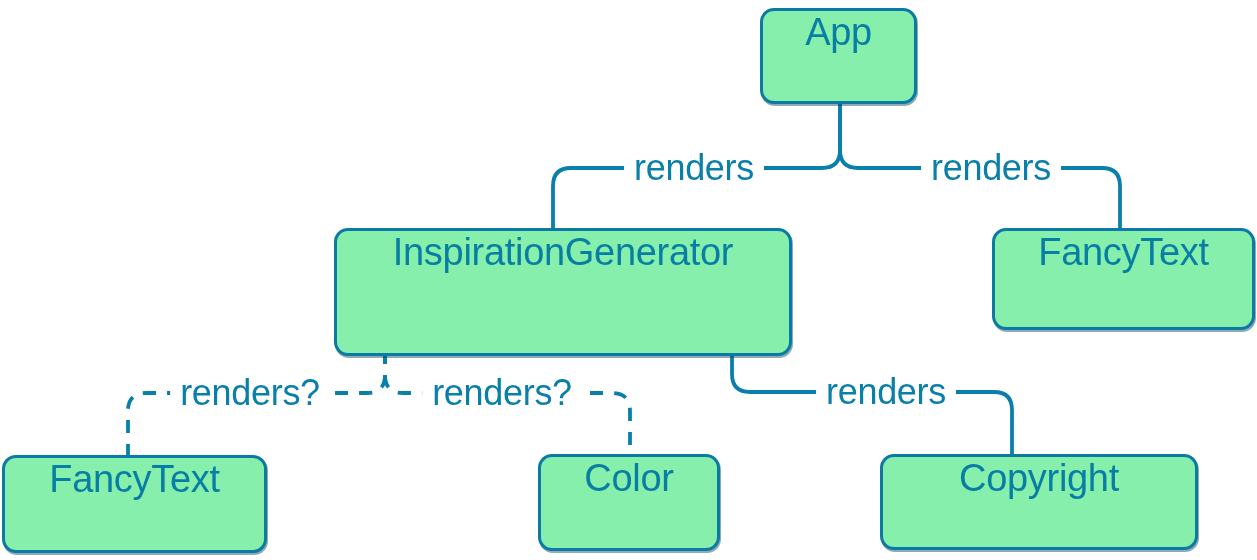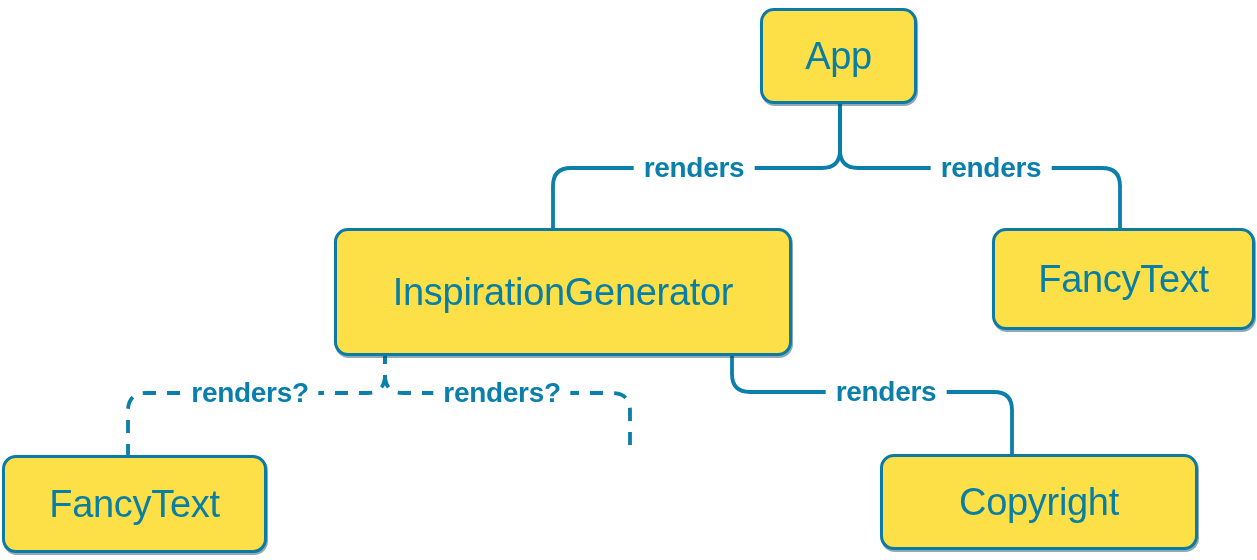--- a/index.html
+++ b/index.html
@@ -28,40 +28,39 @@
   .edge{
     fill:none;
     stroke:var(--edge);
     stroke-width:3.8;
   }
   .edge.dashed{
     stroke-dasharray:13 11;
   }
   .node{
     position:absolute;
-    background:#fde047;
+    background:#86efac;
     border:3px solid var(--node-border);
     border-radius:14px;
     box-shadow:1px 2px 0 rgba(6,64,90,0.45);
     display:flex;
-    align-items:center;
     justify-content:center;
     color:var(--node-text);
     font-size:38px;
     font-weight:500;
     letter-spacing:-0.3px;
     z-index:2;
   }
   .edge-label{
     position:absolute;
     transform:translate(-50%,-50%);
     background:var(--background);
     color:var(--edge);
-    font-size:28px;
-    font-weight:700;
+    font-size:36px;
+    font-weight:400;
     letter-spacing:-0.3px;
     padding:1px 10px;
     line-height:1.15;
     z-index:3;
     white-space:nowrap;
   }
   
   .n-app            { left:760px;  top:8px;   width:157px; height:96px;  }
   .n-inspiration    { left:334px;  top:228px; width:458px; height:128px; }
   .n-fancytext-top  { left:992px;  top:228px; width:263px; height:102px; }
@@ -108,18 +107,21 @@
   </div>
 
   <div class="node n-fancytext-top">
     <span>FancyText</span>
   </div>
 
   <div class="node n-fancytext-bot">
     <span>FancyText</span>
   </div>
 
+  <div class="node n-color">
+    <span>Color</span>
+  </div>
 
   <div class="node n-copyright">
     <span>Copyright</span>
   </div>
 
 </div>
 
 </body></html>

